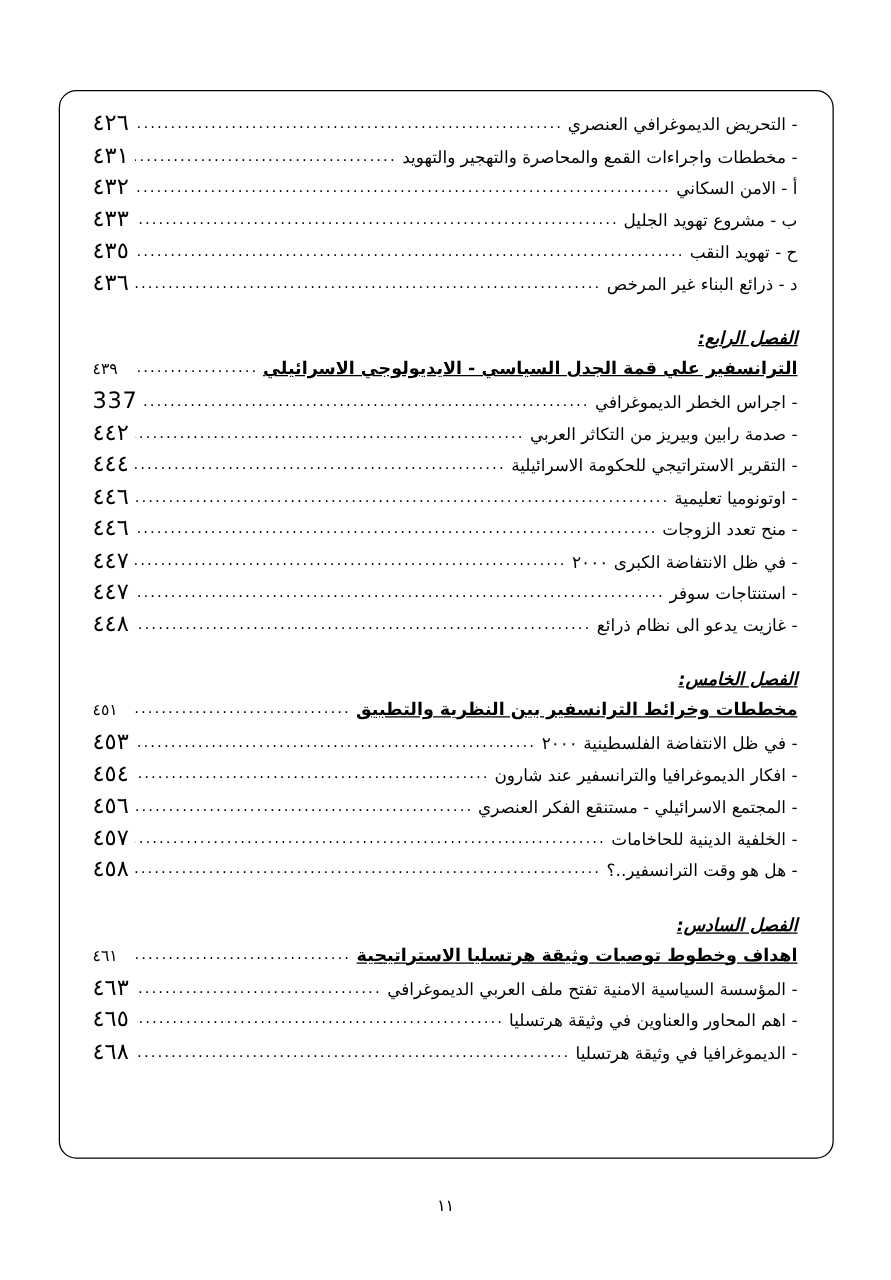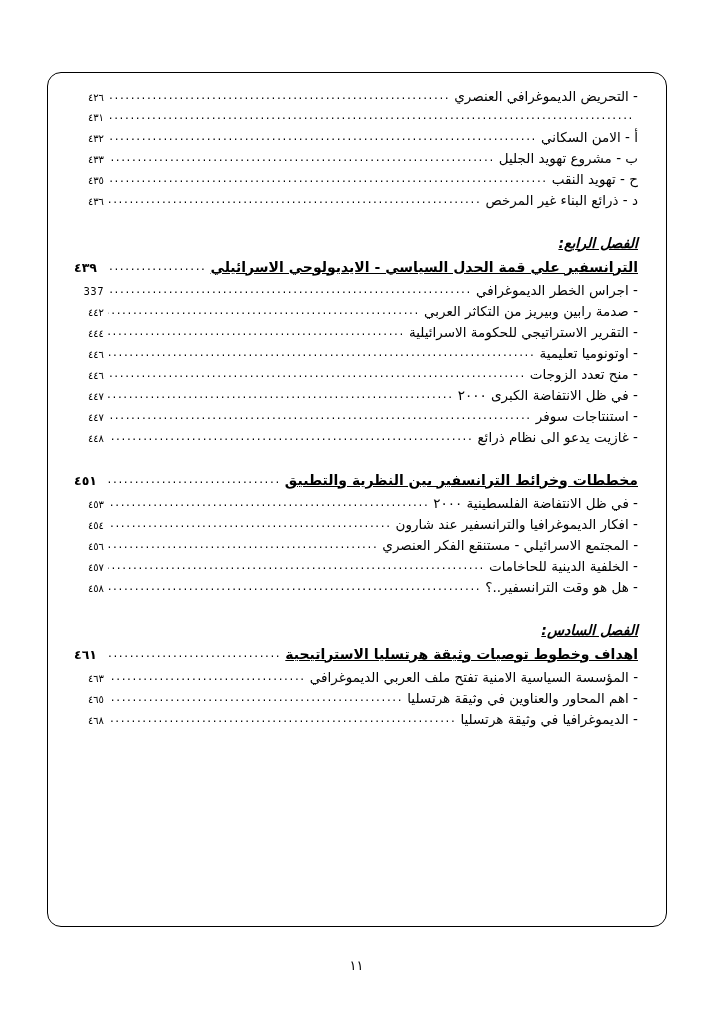--- a/index.html
+++ b/index.html
@@ -61,23 +61,23 @@
     white-space: nowrap;
     margin: 0 4px;
     position: relative;
     top: -2px;
     font-size: 12px;
     letter-spacing: 1.6px;
     color: #000;
   }
   .toc-line .pg {
     flex: 0 0 auto;
-    font-size: 10px;
+    font-size: 18px;
     min-width: 30px;
-    text-align: right;
+    text-align: left;
     letter-spacing: 0.5px;
   }
 
   
   .chapter-head {
     font-size: 14px;
     font-weight: bold;
     text-decoration: underline;
     margin: 0 0 8px 0;
     padding: 0;
@@ -105,21 +105,21 @@
     margin: 0 4px;
     position: relative;
     top: -2px;
     font-size: 12px;
     letter-spacing: 1.6px;
     font-weight: normal;
   }
   .chapter-title-line .pg {
     flex: 0 0 auto;
     font-size: 12.5px;
-    font-weight: bold;
+    font-weight: normal;
     min-width: 30px;
     text-align: left;
     letter-spacing: 0.5px;
   }
   .gap {
     height: 20px;
   }
   .page-number {
     position: absolute;
     left: 0;
@@ -136,20 +136,21 @@
 
 <div class="page">
   <div class="frame"></div>
   <div class="content" id="toc">
       <div class="toc-line">
         <span class="lbl">- التحريض الديموغرافي العنصري</span>
         <span class="dots">.................................................................................................................</span>
         <span class="pg">٤٢٦</span>
       </div>
       <div class="toc-line">
+        <span class="lbl">- مخططات واجراءات القمع والمحاصرة والتهجير والتهويد</span>
         <span class="dots">.................................................................................................................</span>
         <span class="pg">٤٣١</span>
       </div>
       <div class="toc-line">
         <span class="lbl">أ - الامن السكاني</span>
         <span class="dots">.................................................................................................................</span>
         <span class="pg">٤٣٢</span>
       </div>
       <div class="toc-line">
         <span class="lbl">ب - مشروع تهويد الجليل</span>
@@ -207,20 +208,21 @@
         <span class="lbl">- استنتاجات سوفر</span>
         <span class="dots">.................................................................................................................</span>
         <span class="pg">٤٤٧</span>
       </div>
       <div class="toc-line">
         <span class="lbl">- غازيت يدعو الى نظام ذرائع</span>
         <span class="dots">.................................................................................................................</span>
         <span class="pg">٤٤٨</span>
       </div>
       <div class="gap"></div>
+      <div class="chapter-head">الفصل الخامس:</div>
       <div class="chapter-title-line">
         <span class="lbl">مخططات وخرائط الترانسفير بين النظرية والتطبيق</span>
         <span class="dots">.................................................................................................................</span>
         <span class="pg">٤٥١</span>
       </div>
       <div class="toc-line">
         <span class="lbl">- في ظل الانتفاضة الفلسطينية ٢٠٠٠</span>
         <span class="dots">.................................................................................................................</span>
         <span class="pg">٤٥٣</span>
       </div>

